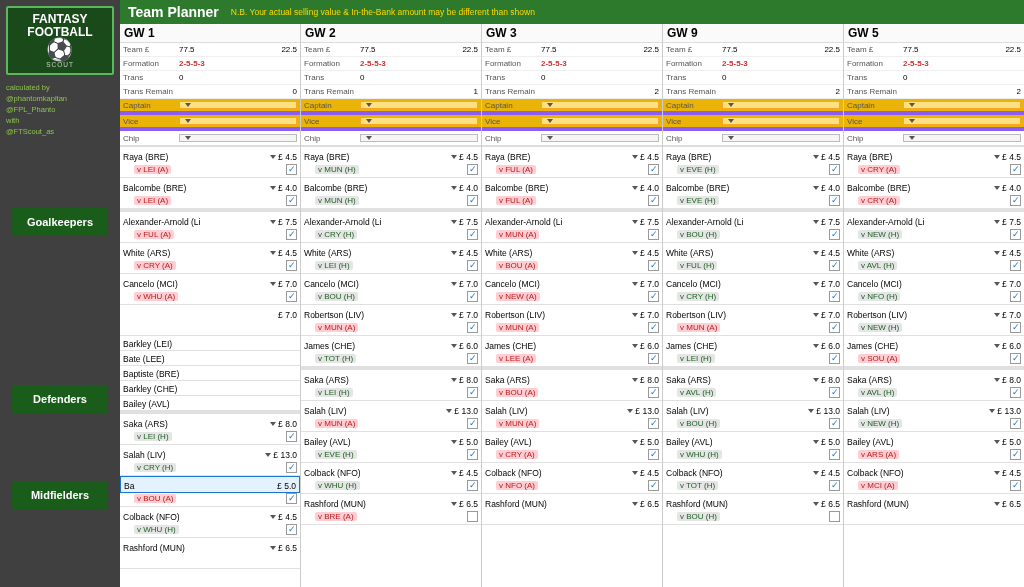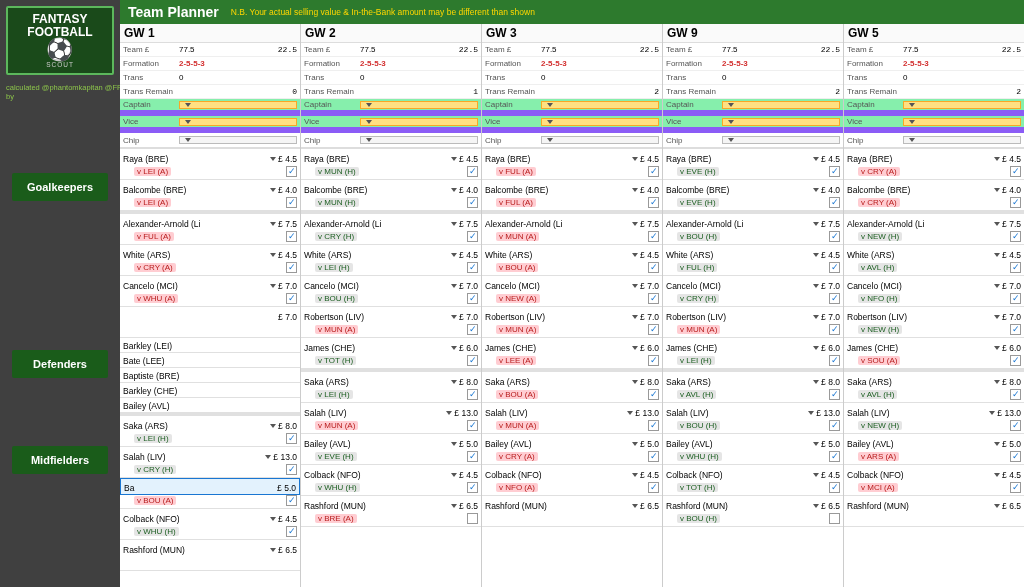--- a/index.html
+++ b/index.html
@@ -9,42 +9,42 @@
     
     .whole { display: flex; width: 1024px; height: 587px; overflow: hidden; }
     .left-panel { width: 120px; background: #404040; display: flex; flex-direction: column; flex-shrink: 0; }
     .left-top { padding: 6px; }
     
     .logo-wrap { background: #1a4a1a; border: 2px solid #5cb85c; padding: 5px; text-align: center; border-radius: 2px; margin-bottom: 8px; }
     .logo-line1 { color: #fff; font-size: 12px; font-weight: 900; text-transform: uppercase; line-height: 1.1; }
     .logo-line2 { color: #ccc; font-size: 6.5px; text-transform: uppercase; letter-spacing: 1px; }
     .logo-figure { color: #fff; font-size: 22px; line-height: 1; }
     
-    .sb-links { display: flex; gap: 2px; }
+    .sb-links { display: flex; flex-direction: column; gap: 2px; }
     .sb-link { color: #8bc34a; font-size: 7.5px; cursor: pointer; }
     .sb-section-item { background: #1a5c1a; color: #fff; font-weight: bold; font-size: 11px; text-align: center; padding: 8px 4px; border-radius: 2px; margin: 2px 6px; }
     
     .right-panel { flex: 1; display: flex; flex-direction: column; overflow: hidden; }
     .top-bar { background: #2d7a2d; display: flex; align-items: center; padding: 4px 8px; }
     .top-bar-title { color: #fff; font-size: 14px; font-weight: bold; margin-right: 12px; }
     .top-bar-note { color: #ffd700; font-size: 8.5px; }
     
     .cols-wrap { flex: 1; display: flex; overflow: hidden; background: #fff; }
     .gwcol { flex: 1; border-right: 1px solid #ccc; display: flex; flex-direction: column; min-width: 0; }
     .gwcol:last-child { border-right: none; }
     
     .gw-hdr { font-size: 12px; font-weight: bold; padding: 2px 4px; border-bottom: 1px solid #ddd; background: #fafafa; }
     
     .info-row { display: flex; align-items: center; padding: 1px 3px; font-size: 8px; min-height: 14px; border-bottom: 1px solid #efefef; }
     .il { color: #555; width: 56px; flex-shrink: 0; }
     .iv { color: #000; flex: 1; }
     .iv-red { color: #d32f2f; font-weight: bold; text-align: right; }
-    .iv-right { margin-left: auto; color: #000; font-family: Liberation Mono, monospace; }
-    
-    .cap-row { display: flex; align-items: center; padding: 1px 3px; font-size: 8px; min-height: 16px; border-bottom: 6px solid #8b5cf6; background: #86efac; }
+    .iv-right { margin-left: auto; color: #000; }
+    
+    .cap-row { display: flex; align-items: center; padding: 1px 3px; font-size: 8px; min-height: 16px; border-bottom: 4px solid #8b5cf6; background: #eab308; }
     .cap-sel { background: #ffe082; border: 1px solid #f9a825; padding: 1px 3px; font-size: 8px; display: inline-flex; align-items: center; gap: 2px; flex: 1; }
     .chip-row2 { display: flex; align-items: center; padding: 1px 3px; font-size: 8px; min-height: 16px; border-bottom: 2px solid #ddd; }
     .chip-sel { background: #f5f5f5; border: 1px solid #bbb; padding: 1px 3px; font-size: 8px; display: inline-flex; align-items: center; gap: 2px; flex: 1; }
     
     .pp { border-bottom: 1px solid #e0e0e0; }
     .pp-top { display: flex; align-items: center; padding: 2px 3px 0 3px; min-height: 17px; font-size: 8.5px; }
     .pp-bot { display: flex; align-items: center; padding: 0 3px 2px 14px; min-height: 13px; font-size: 8px; }
     .pn { color: #000; flex: 1; white-space: nowrap; overflow: hidden; text-overflow: ellipsis; }
     .pr { color: #000; white-space: nowrap; margin-left: 2px; }
     .pdarr { display: inline-block; width: 0; height: 0; border-left: 3px solid transparent; border-right: 3px solid transparent; border-top: 4px solid #555; margin-left: 2px; flex-shrink: 0; }

